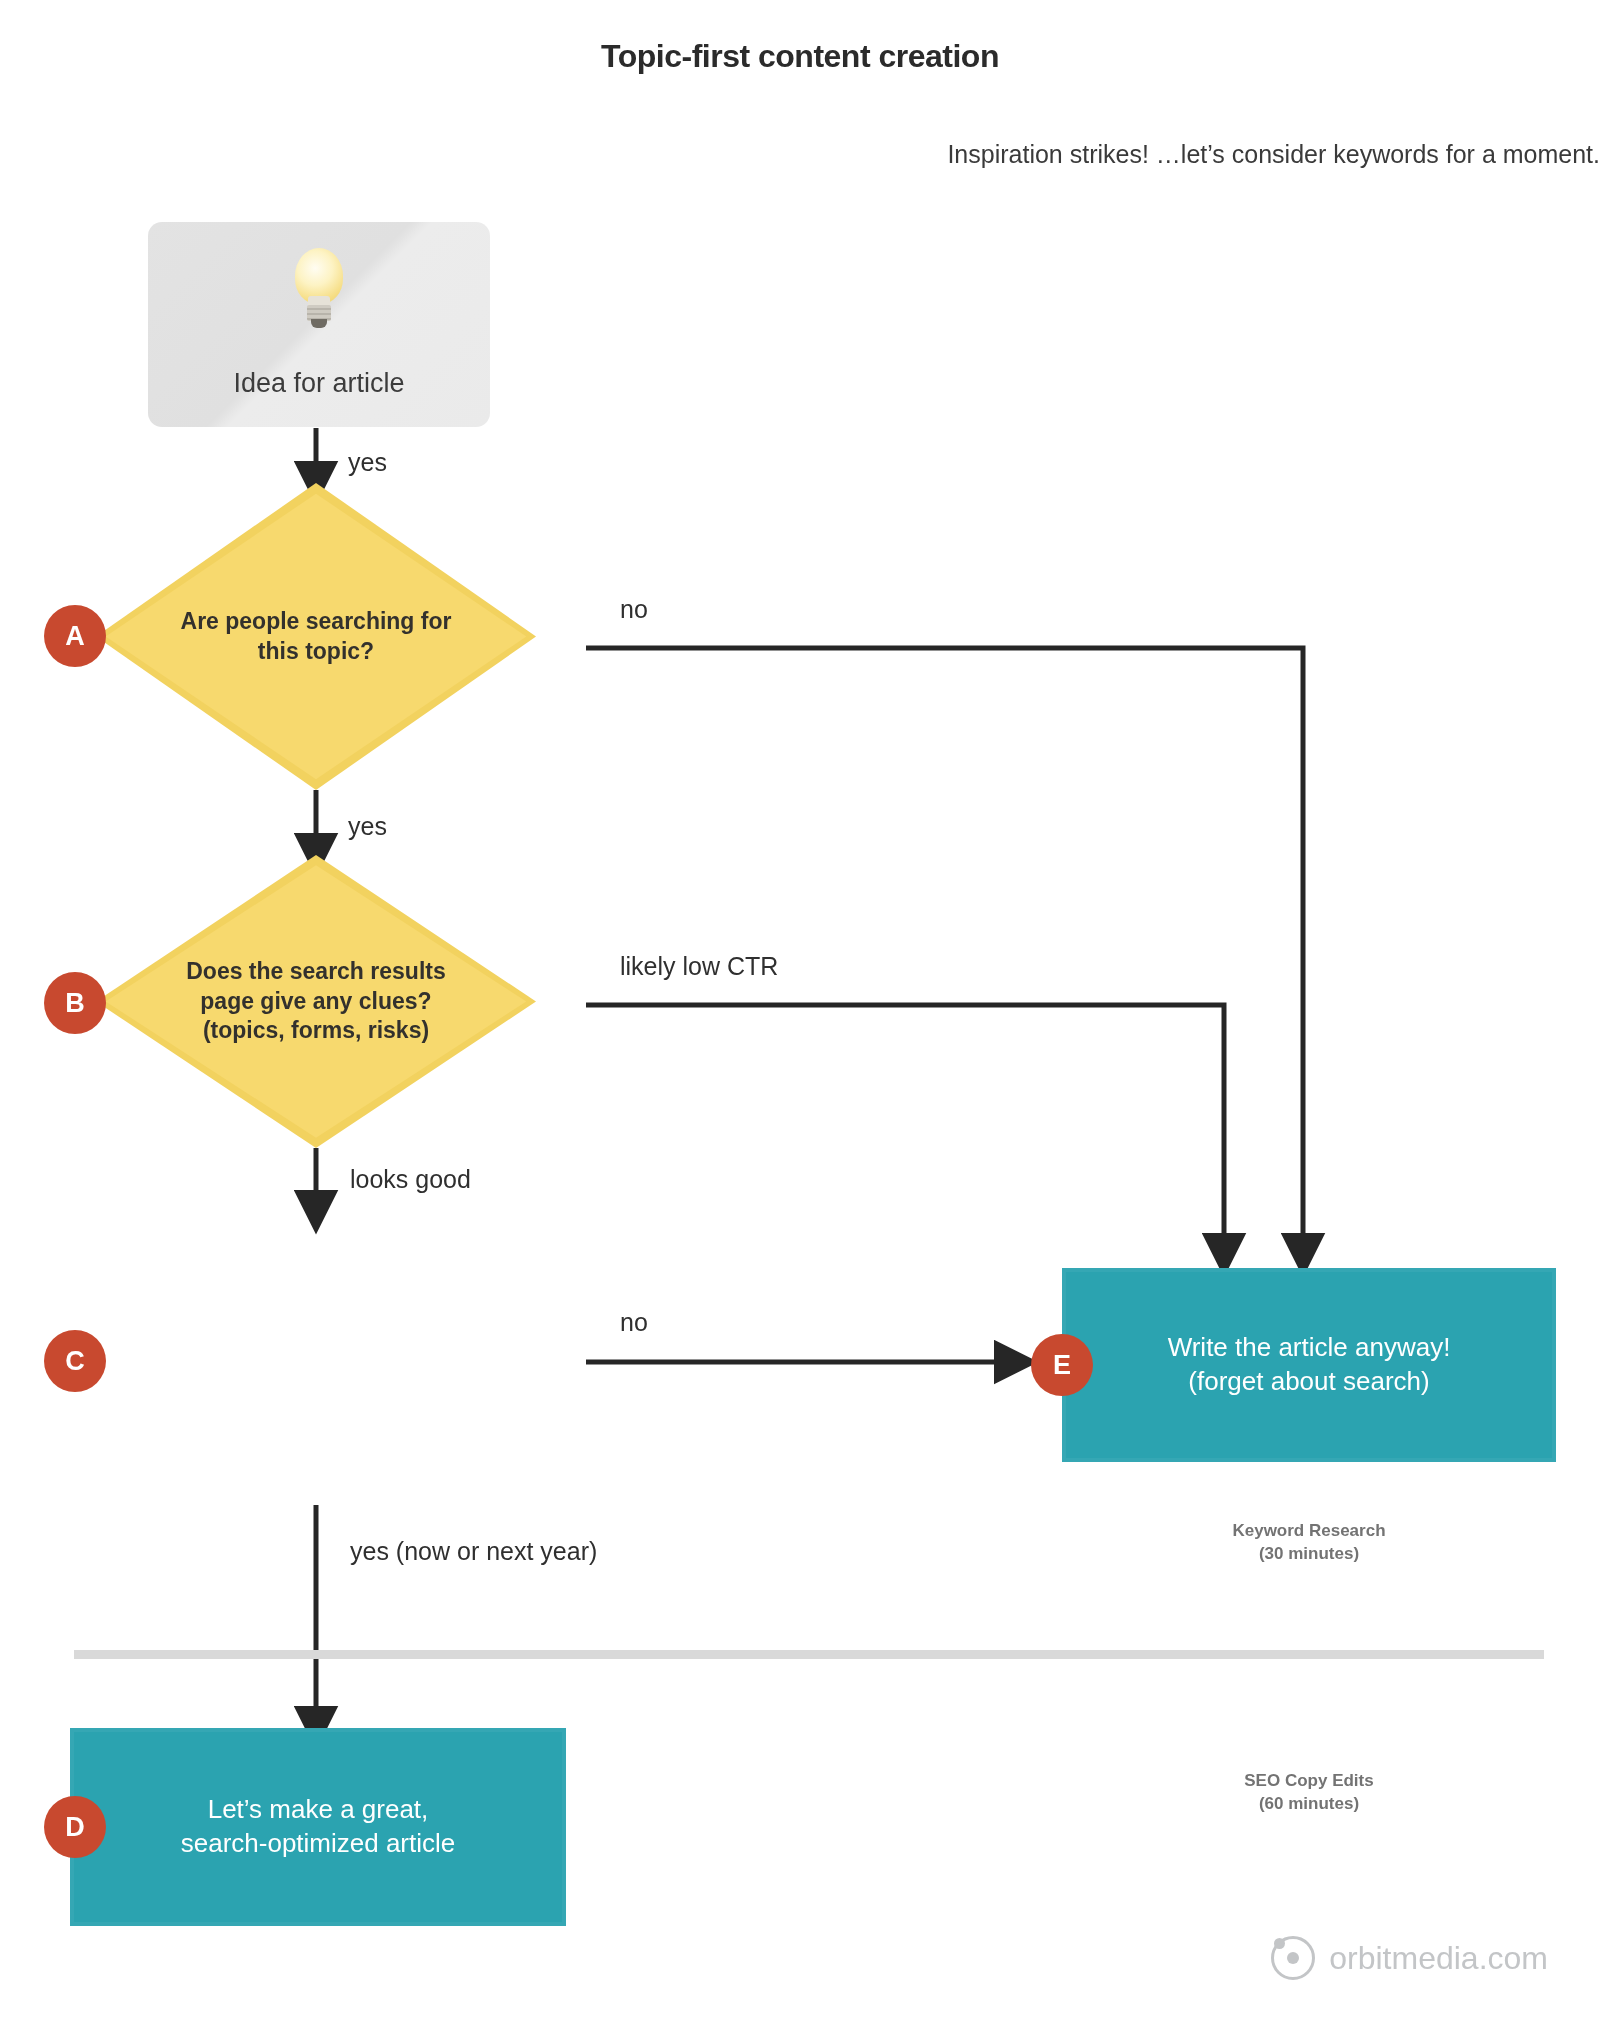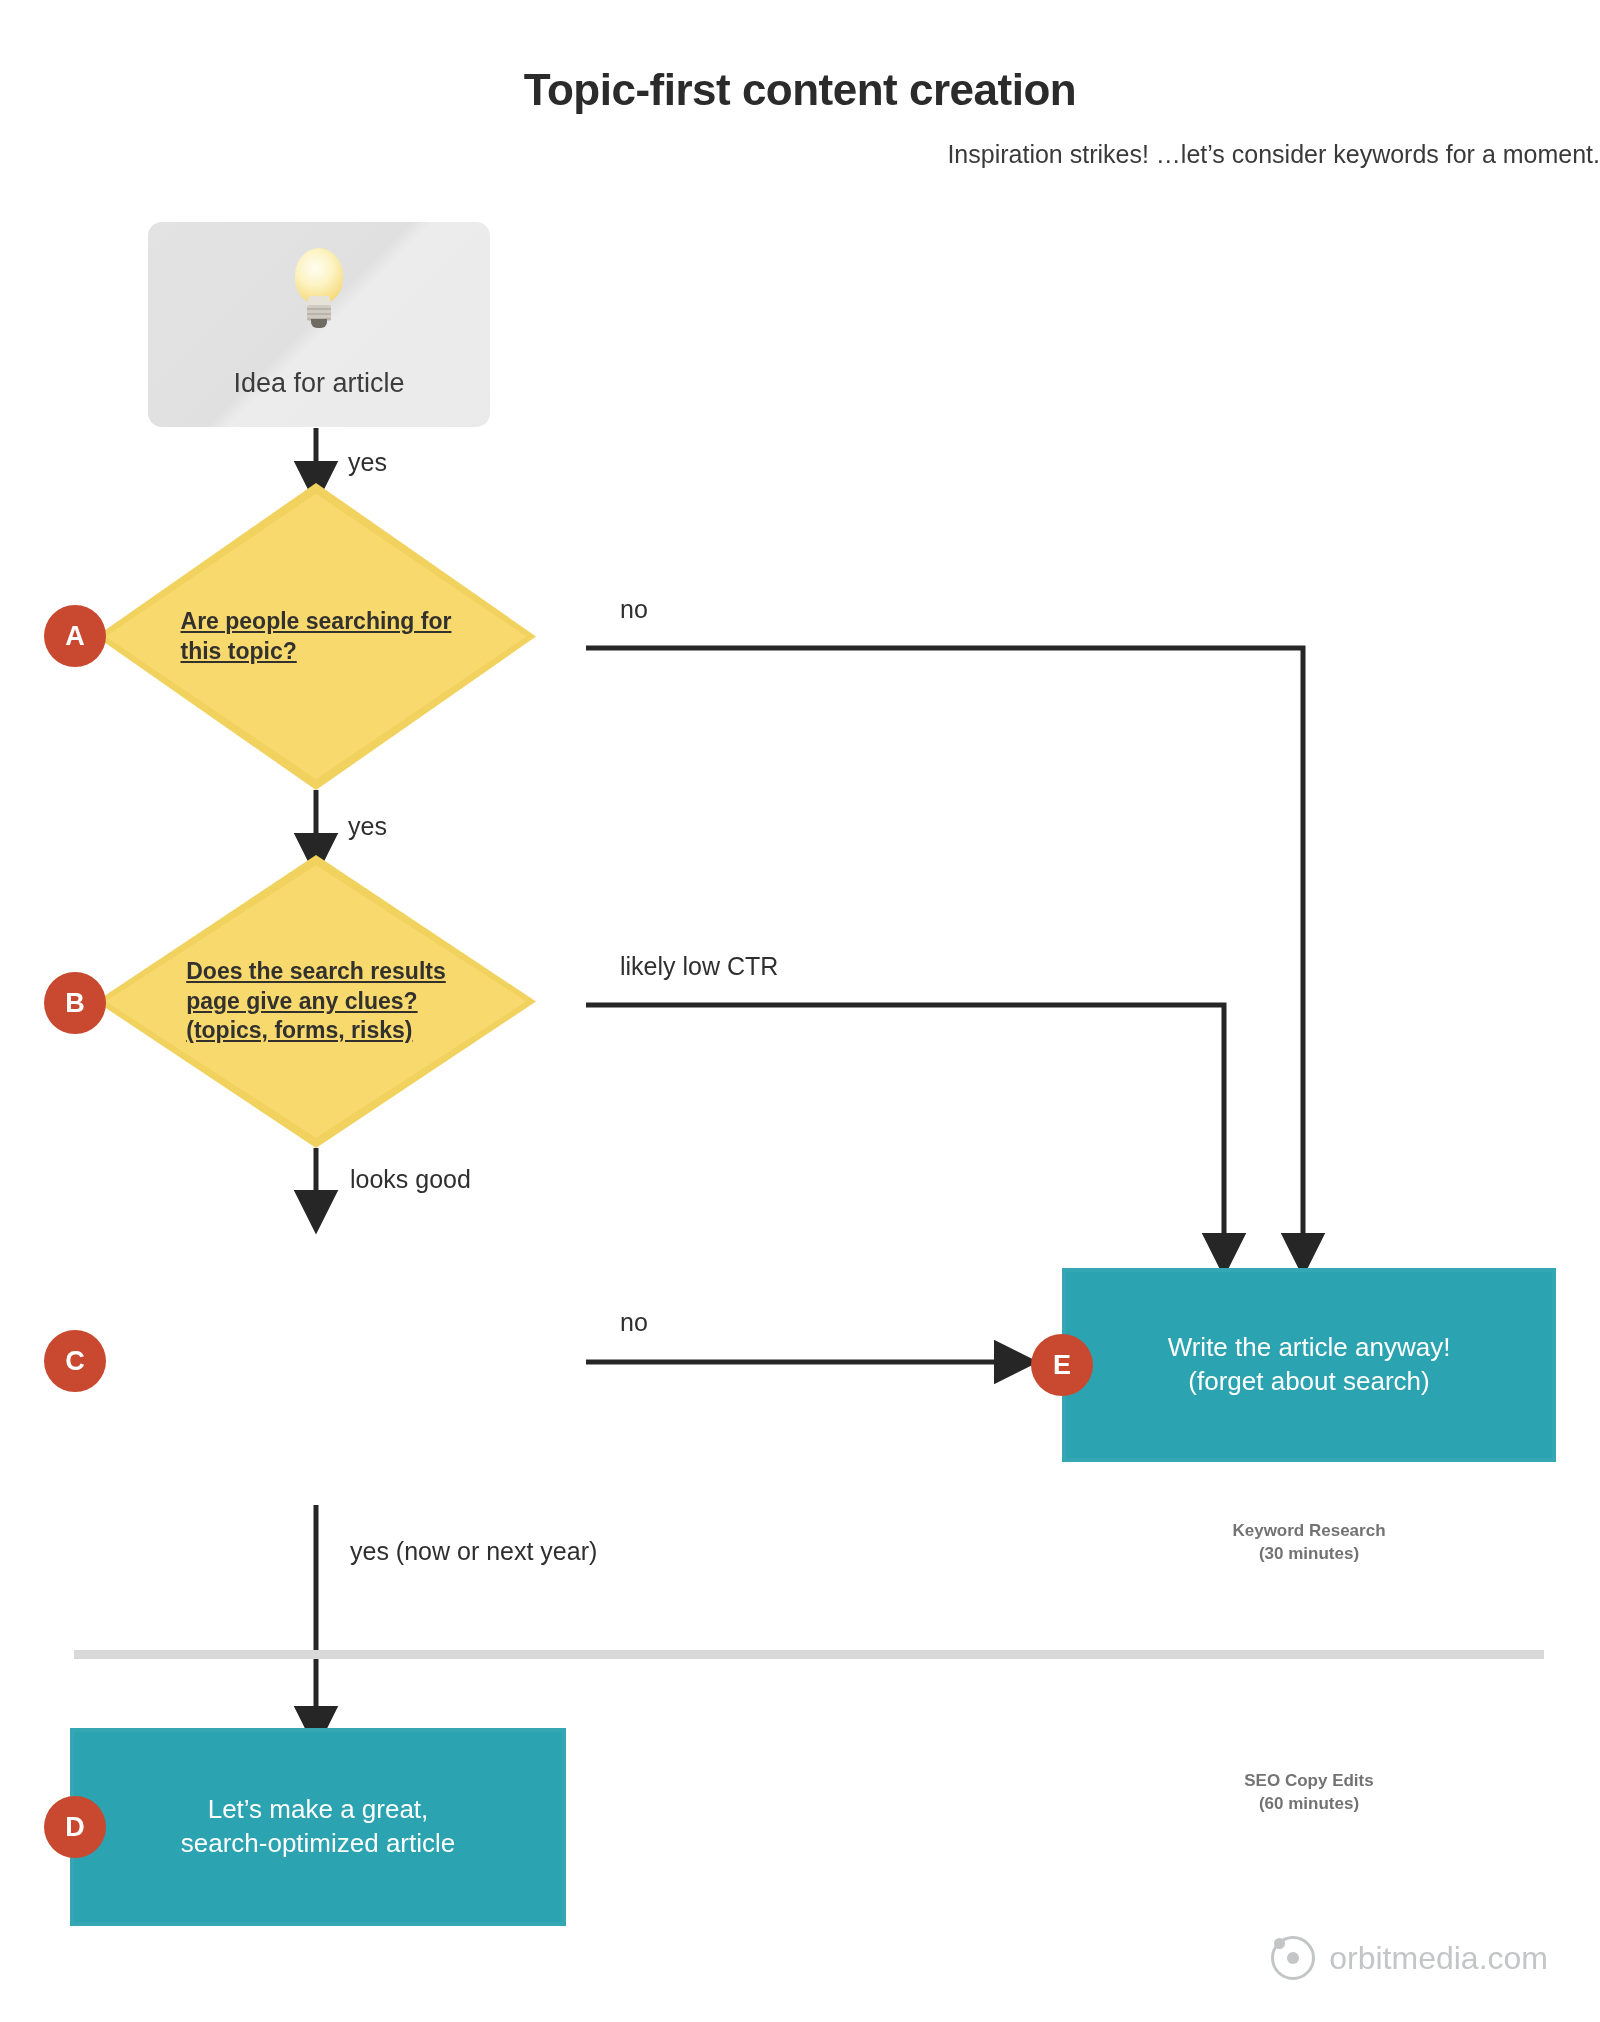--- a/index.html
+++ b/index.html
@@ -17,25 +17,24 @@
     background: #ffffff;
   }
 
   
   .title {
     position: absolute;
     top: 38px;
     left: 0;
     width: 1600px;
     text-align: center;
-    font-size: 44px;
+    font-size: 32px;
     font-weight: bold;
     color: #2b2b2b;
     letter-spacing: -0.5px;
-    margin-top: 27px;
   }
   .subtitle {
     position: absolute;
     top: 140px;
     left: 0;
     width: 1600px;
     text-align: right;
     font-size: 25px;
     color: #3a3a3a;
     font-weight: normal;
@@ -119,27 +118,27 @@
     width: 95.6%; height: 93%;
     background: #f7d96e;
     clip-path: polygon(50% 0%, 100% 50%, 50% 100%, 0% 50%);
   }
   .diamond-text {
     position: absolute;
     inset: 0;
     display: flex;
     align-items: center;
     justify-content: center;
+    text-align: center;
     font-size: 23px;
     font-weight: bold;
     color: #33312d;
     line-height: 1.28;
     padding: 0 14%;
     white-space: pre-line;
-    text-decoration: underline;
   }
 
   
   .badge {
     position: absolute;
     width: 62px;
     height: 62px;
     border-radius: 50%;
     background: #c8492f;
     color: #ffffff;

